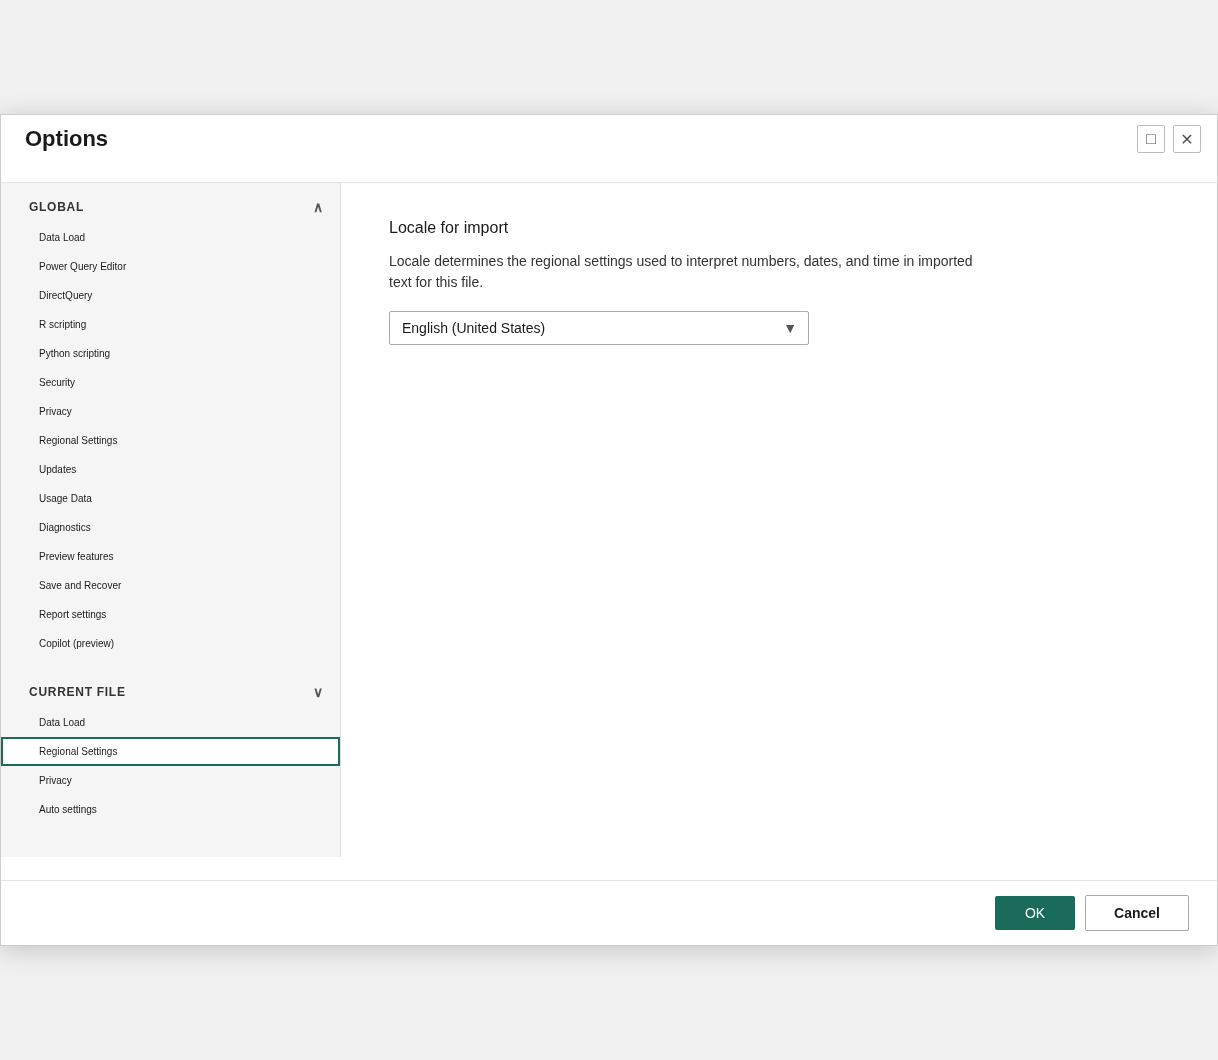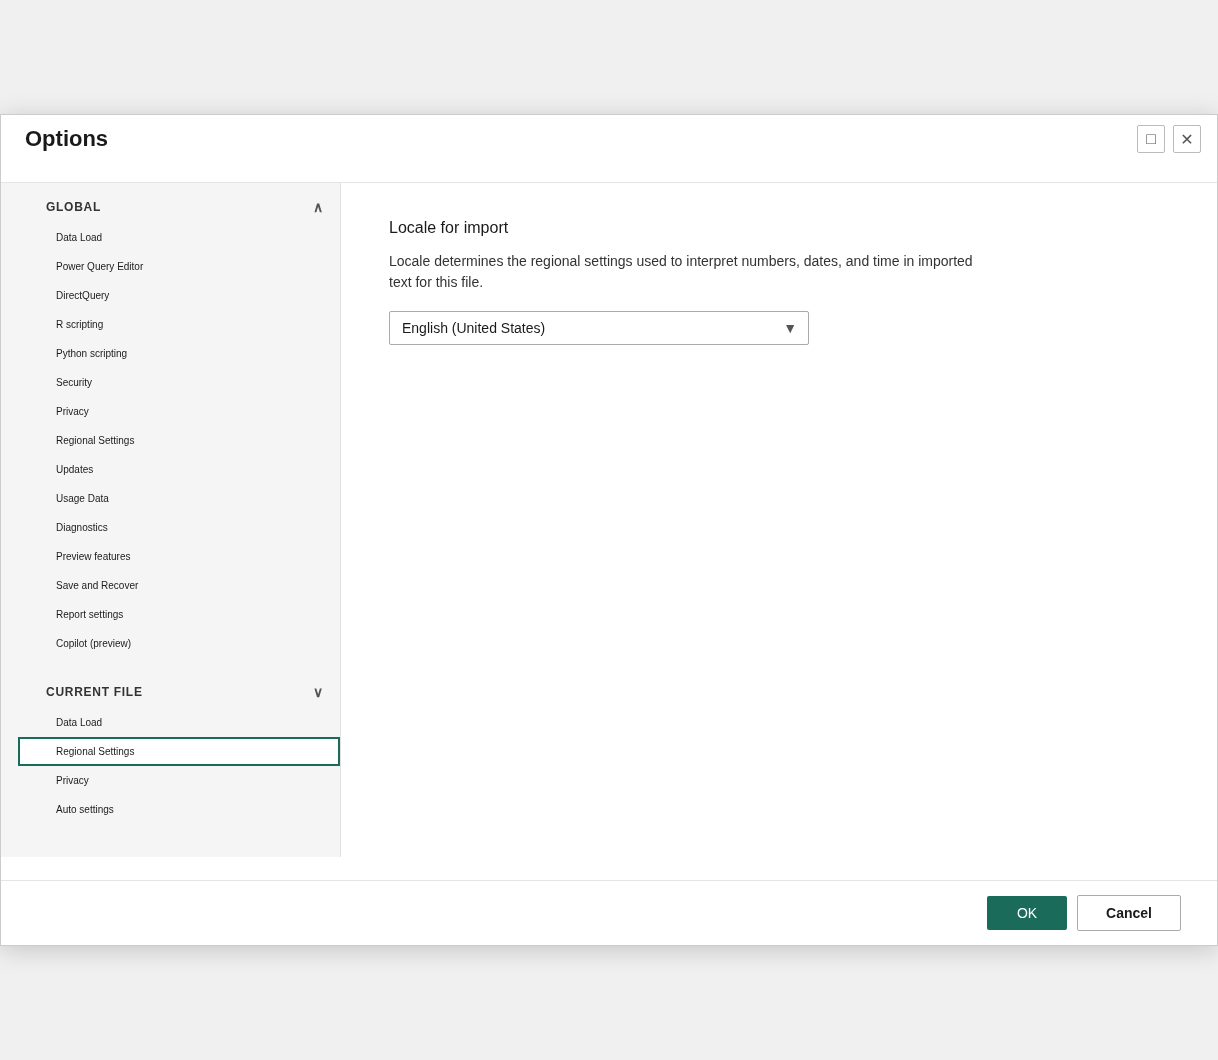--- a/index.html
+++ b/index.html
@@ -61,21 +61,20 @@
     }
     .sidebar {
       width: 340px;
       min-width: 340px;
       background: #f5f5f5;
       border-right: 1px solid #e0e0e0;
       display: flex;
       flex-direction: column;
       overflow: hidden;
       position: relative;
-      padding-left: 17px;
     }
     .sidebar-scroll {
       flex: 1;
       overflow-y: auto;
       overflow-x: hidden;
       padding-bottom: 8px;
     }
     .sidebar-scroll::-webkit-scrollbar {
       width: 10px;
     }
@@ -158,21 +157,21 @@
       top: 50%;
       transform: translateY(-50%);
       pointer-events: none;
       color: #555;
       font-size: 14px;
     }
     .dialog-footer {
       display: flex;
       justify-content: flex-end;
       align-items: center;
-      padding: 14px 36px;
+      padding: 14px 28px;
       gap: 10px;
       border-top: 1px solid #e5e5e5;
       background: #fff;
     }
     .btn-ok {
       background: #1a6b5a;
       color: #fff;
       border: none;
       border-radius: 2px;
       padding: 9px 28px;

